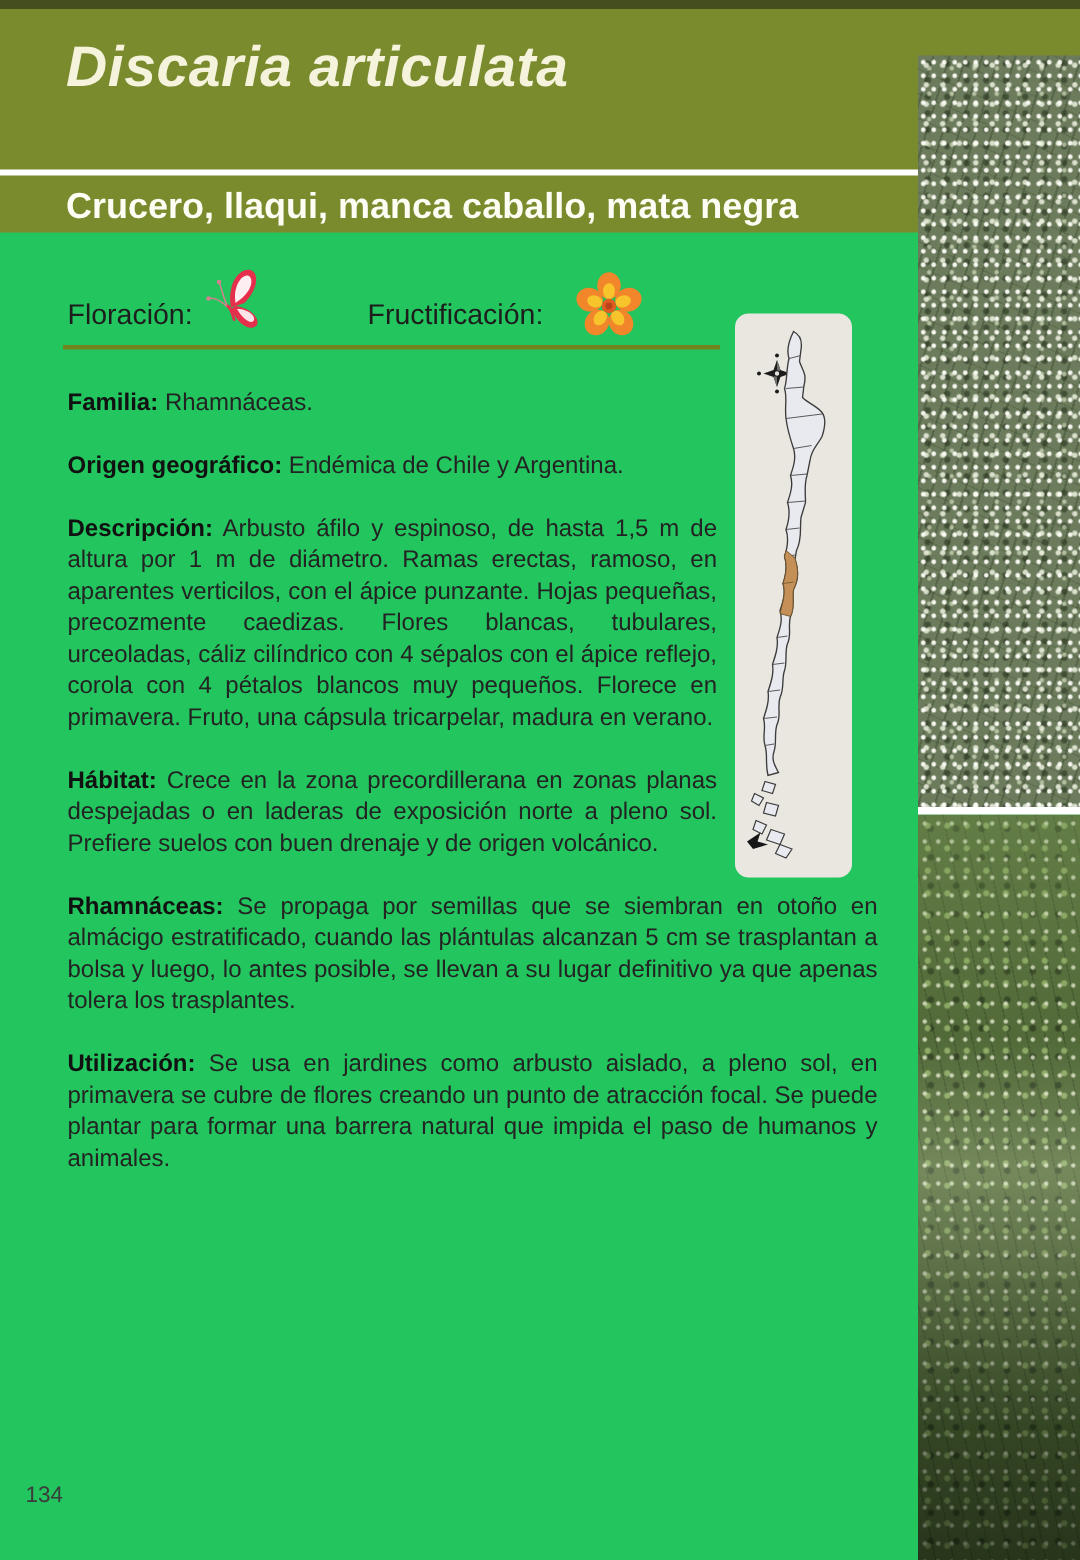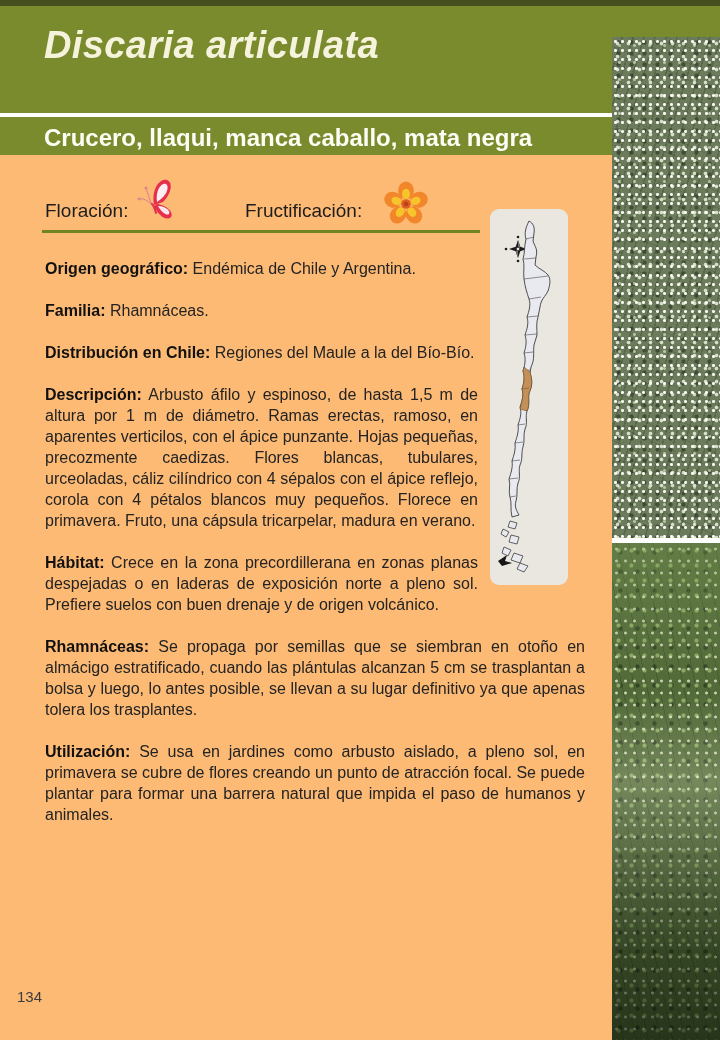--- a/index.html
+++ b/index.html
@@ -1,16 +1,16 @@
 <!DOCTYPE html>
 <html><head>
 <meta charset="utf-8">
 <style>
   html,body{margin:0;padding:0;background:#888;}
-  .page{position:relative;width:720px;height:1040px;background:#fdba74;overflow:hidden;
+  .page{position:relative;width:720px;height:1040px;background:#22c55e;overflow:hidden;
         font-family:"Liberation Sans",sans-serif;margin:0 auto;}
   .topstrip{position:absolute;left:0;top:0;width:720px;height:6px;background:#454f1d;z-index:6;}
   .header{position:absolute;left:0;top:0;width:612px;height:155px;background:#7a8b2e;z-index:2;}
   .species-title{position:absolute;left:44px;top:24px;font-style:italic;font-weight:bold;
         font-size:38px;letter-spacing:.4px;color:#f6f3dd;white-space:nowrap;}
   .species-author{position:absolute;left:45px;top:80px;font-size:25px;color:#edf0da;}
   .header-rule{position:absolute;left:0;top:113px;width:612px;height:4px;background:#ffffff;}
   .common-names{position:absolute;left:44px;top:124px;font-size:24px;font-weight:bold;color:#fdfdf4;white-space:nowrap;}
   .header-tr{position:absolute;left:600px;top:0;width:120px;height:40px;background:#7a8b2e;z-index:1;}
 
@@ -118,23 +118,22 @@
           <ellipse cx="22" cy="12.5" rx="3.8" ry="5" fill="#f7c42c"></ellipse>
         </g>
       <circle cx="22" cy="22" r="4.6" fill="#e05c20"></circle>
       <circle cx="22" cy="22" r="2.2" fill="#b8431a"></circle>
     </g>
   </svg>
 
   <div class="green-rule"></div>
 
   <div class="content">
+    <p class="narrow"><b>Familia:</b> <span>Rhamnáceas.</span></p>
     <p class="narrow"><b>Origen geográfico:</b> <span>Endémica de Chile y Argentina.</span></p>
-    <p class="narrow"><b>Familia:</b> <span>Rhamnáceas.</span></p>
-    <p class="narrow"><b>Distribución en Chile:</b> <span>Regiones del Maule a la del Bío-Bío.</span></p>
     <p class="narrow"><b>Descripción:</b> <span>Arbusto áfilo y espinoso, de hasta 1,5 m de altura por 1 m de diámetro. Ramas erectas, ramoso, en aparentes verticilos, con el ápice punzante. Hojas pequeñas, precozmente caedizas. Flores blancas, tubulares, urceoladas, cáliz cilíndrico con 4 sépalos con el ápice reflejo, corola con 4 pétalos blancos muy pequeños. Florece en primavera. Fruto, una cápsula tricarpelar, madura en verano.</span></p>
     <p class="narrow"><b>Hábitat:</b> <span>Crece en la zona precordillerana en zonas planas despejadas o en laderas de exposición norte a pleno sol. Prefiere suelos con buen drenaje y de origen volcánico.</span></p>
     <p><b>Rhamnáceas:</b> <span>Se propaga por semillas que se siembran en otoño en almácigo estratificado, cuando las plántulas alcanzan 5 cm se trasplantan a bolsa y luego, lo antes posible, se llevan a su lugar definitivo ya que apenas tolera los trasplantes.</span></p>
     <p><b>Utilización:</b> <span>Se usa en jardines como arbusto aislado, a pleno sol, en primavera se cubre de flores creando un punto de atracción focal. Se puede plantar para formar una barrera natural que impida el paso de humanos y animales.</span></p>
   </div>
 
   <div class="mapbox">
     <svg viewBox="0 0 78 376">
 
       <g transform="translate(28,40)">

